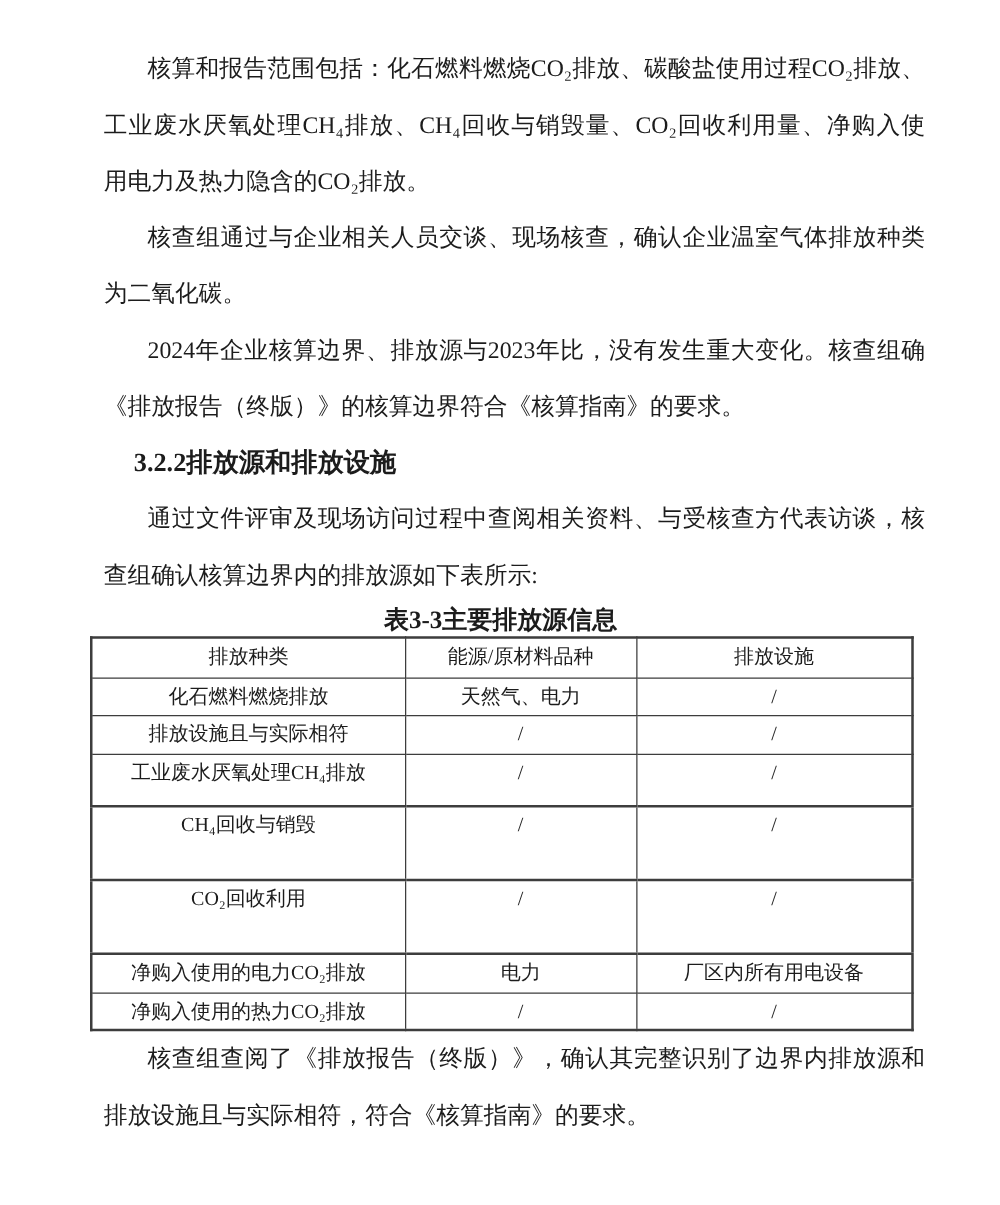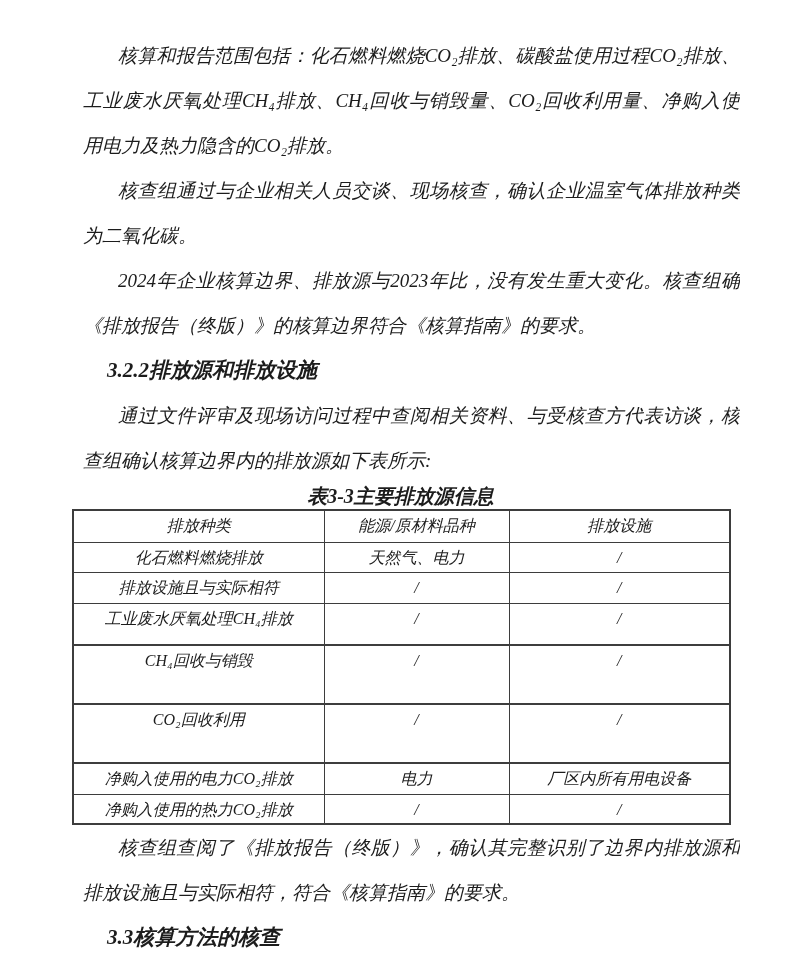--- a/index.html
+++ b/index.html
@@ -1,15 +1,15 @@
 <!DOCTYPE html>
 <html><head>
 <meta charset="utf-8">
 <style>
-  * { margin: 0; padding: 0; box-sizing: border-box; font-style: italic; }
+  * { margin: 0; padding: 0; box-sizing: border-box; }
   html, body { background: #ffffff; }
   .page {
     position: relative;
     width: 800px;
     height: 964px;
     background: #ffffff;
     color: #1c1c1c;
     font-family: "Liberation Serif", "DejaVu Serif", serif;
     overflow: hidden;
   }
@@ -157,16 +157,15 @@
           <td>/</td>
         </tr>
       </tbody>
     </table>
 
     <div class="para">
       <div class="ln jst ind">核查组查阅了《排放报告（终版）》，确认其完整识别了边界内排放源和</div>
       <div class="ln">排放设施且与实际相符，符合《核算指南》的要求。</div>
     </div>
 
-    <div class="heading">3.3核算方法的核查</div>
 
   </div>
 </div>
 
 </body></html>

